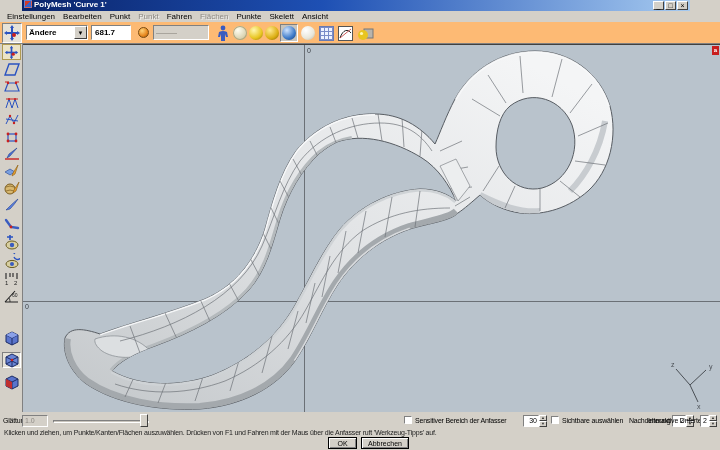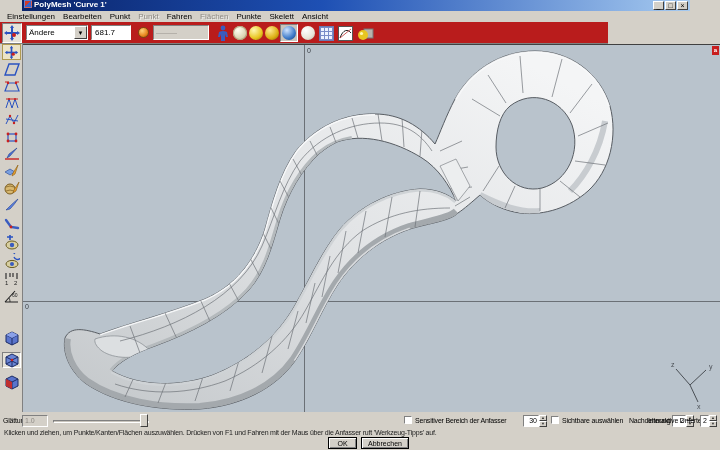--- a/index.html
+++ b/index.html
@@ -13,21 +13,21 @@
   #title-text { color:#fff; font-weight:bold; font-size:8px; padding-left:2px; white-space:nowrap; }
   #app-icon { width:8px; height:8px; margin-left:2px; background:linear-gradient(135deg,#d23a2a 50%,#3a62c8 50%); border:1px solid #fff3; }
   .winbtn { width:11px; height:9px; background:#d4d0c8; border:1px solid; border-color:#fff #404040 #404040 #fff;
     font-size:7px; line-height:7px; text-align:center; color:#000; margin-left:1px; }
   #win-controls { position:absolute; right:2px; top:1px; display:flex; }
 
   #menubar { left:0; top:11px; width:720px; height:11px; background:#d4d0c8; display:flex; align-items:center; padding-left:3px; }
   .menu-item { font-size:8px; padding:16px 4px; white-space:nowrap; }
   .menu-item.disabled { color:#8e8a84; text-shadow:1px 1px 0 #ffffffaa; }
 
-  #toolbar { left:0; top:22px; width:608px; height:22px; background:#b91c1c; border-bottom:1px solid #808080; }
+  #toolbar { left:0; top:22px; width:720px; height:22px; background:#fdba74; border-bottom:1px solid #808080;font-weight:bold; }
   #tool-move-main { left:2px; top:1px; width:20px; height:20px; border:1px solid; border-color:#808080 #fff #fff #808080; background:#e6e2d8; }
   .tb-dd { left:26px; top:3px; width:62px; height:15px; background:#fff; border:1px solid; border-color:#808080 #fff #fff #808080; display:flex; }
   .tb-dd span { flex:1; font-size:8px; padding:2px 0 0 2px; }
   .dd-arrow { width:13px; height:13px; background:#d4d0c8; border:1px solid; border-color:#fff #404040 #404040 #fff; font-size:6px; text-align:center; line-height:12px; }
   .tb-input { left:91px; top:3px; width:40px; height:15px; background:#fff; border:1px solid; border-color:#808080 #fff #fff #808080; font-size:8px; padding:2px 0 0 3px; }
   .orange-ball { left:138px; top:5px; width:11px; height:11px; border-radius:50%;
     background:radial-gradient(circle at 35% 30%,#ffd27a,#e8871e 60%,#9c5408); border:1px solid #7a4a10; }
   .tb-disabled { left:153px; top:3px; width:56px; height:15px; background:#d4d0c8; border:1px solid; border-color:#808080 #fff #fff #808080;
     color:#9a968e; font-size:7px; padding:3px 0 0 2px; overflow:hidden; white-space:nowrap; }
   .sphere { top:4px; width:14px; height:14px; border-radius:50%; }

